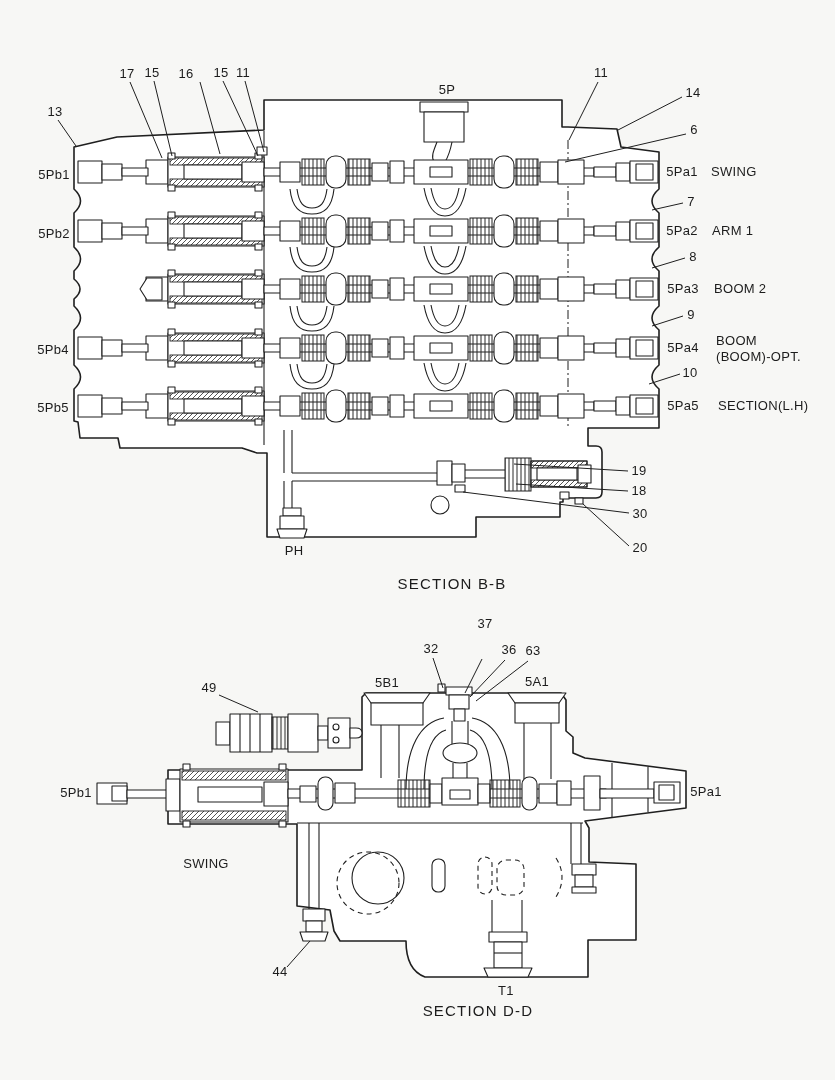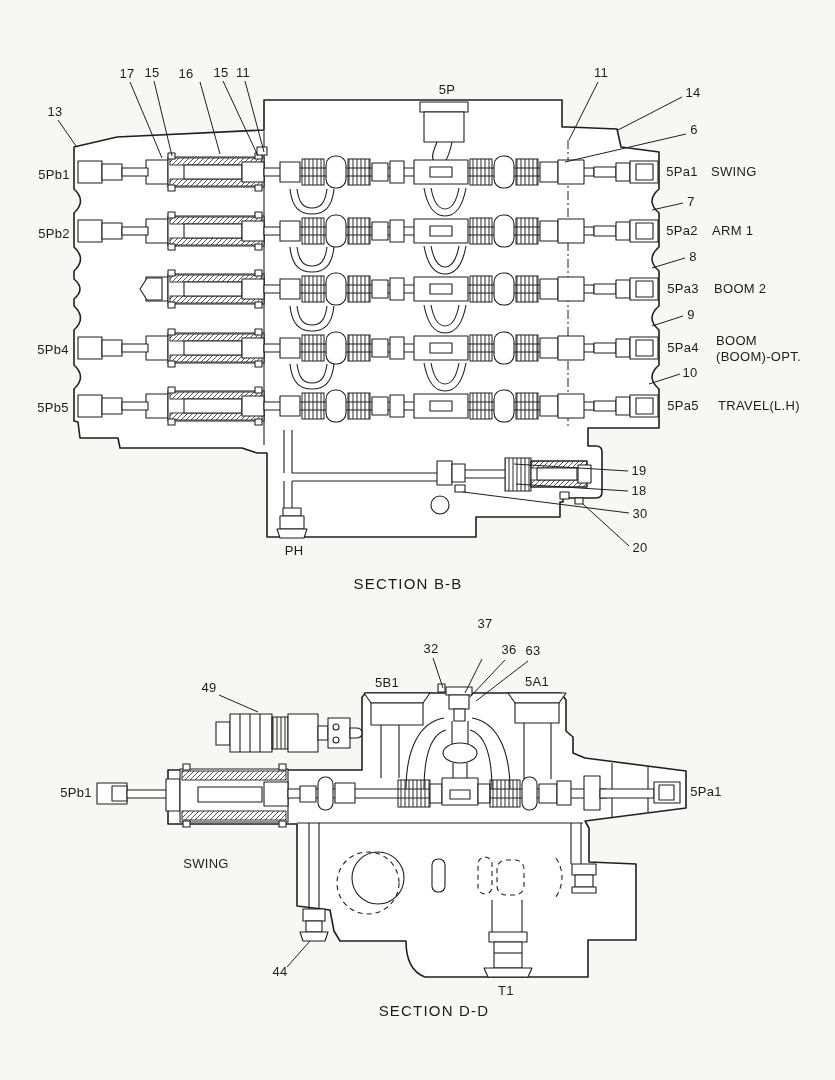--- a/index.html
+++ b/index.html
@@ -16,21 +16,21 @@
   .s{fill:url(#dh);stroke:#1f1f1f;stroke-width:0.9;}
   .ln{fill:none;stroke:#1f1f1f;stroke-width:1.1;}
   .ld{fill:none;stroke:#1f1f1f;stroke-width:1;}
   .dash{stroke-dasharray:9 3 2 3;stroke-width:1;}
   .dsh{stroke-dasharray:5 4;fill:none;}
   .lbl{
     position:absolute;transform:translate(-50%,-50%);
     font-size:13px;line-height:14px;white-space:nowrap;letter-spacing:.3px;
   }
   .lbl.lft{transform:translate(0,-50%);}
-  .cap{font-size:15px;letter-spacing:1.2px;}
+  .cap{font-size:15px;letter-spacing:1.2px;margin-left:44px;}
 </style>
 </head>
 <body>
 
 <div class="stage">
 
 <svg width="835" height="1080" viewBox="0 0 835 1080">
   <defs>
     <pattern id="vh" width="4" height="4" patternUnits="userSpaceOnUse">
       <path d="M1,0V4" stroke="#2a2a2a" stroke-width="1"></path>
@@ -302,21 +302,21 @@
 <div class="lbl" style="left:683px;top:289px">5Pa3</div>
 <div class="lbl" style="left:683px;top:348px">5Pa4</div>
 <div class="lbl" style="left:683px;top:406px">5Pa5</div>
 <div class="lbl" style="left:294px;top:551px">PH</div>
 
 <div class="lbl lft" style="left:711px;top:172px">SWING</div>
 <div class="lbl lft" style="left:712px;top:231px">ARM 1</div>
 <div class="lbl lft" style="left:714px;top:289px">BOOM 2</div>
 <div class="lbl lft" style="left:716px;top:341px">BOOM</div>
 <div class="lbl lft" style="left:716px;top:357px">(BOOM)-OPT.</div>
-<div class="lbl lft" style="left:718px;top:406px">TRAVEL(L.H)</div>
+<div class="lbl lft" style="left:718px;top:406px">SECTION(L.H)</div>
 
 <div class="lbl cap" style="left:408px;top:584px">SECTION B-B</div>
 
 <div class="lbl" style="left:209px;top:688px">49</div>
 <div class="lbl" style="left:431px;top:649px">32</div>
 <div class="lbl" style="left:485px;top:624px">37</div>
 <div class="lbl" style="left:509px;top:650px">36</div>
 <div class="lbl" style="left:533px;top:651px">63</div>
 <div class="lbl" style="left:280px;top:972px">44</div>
 

